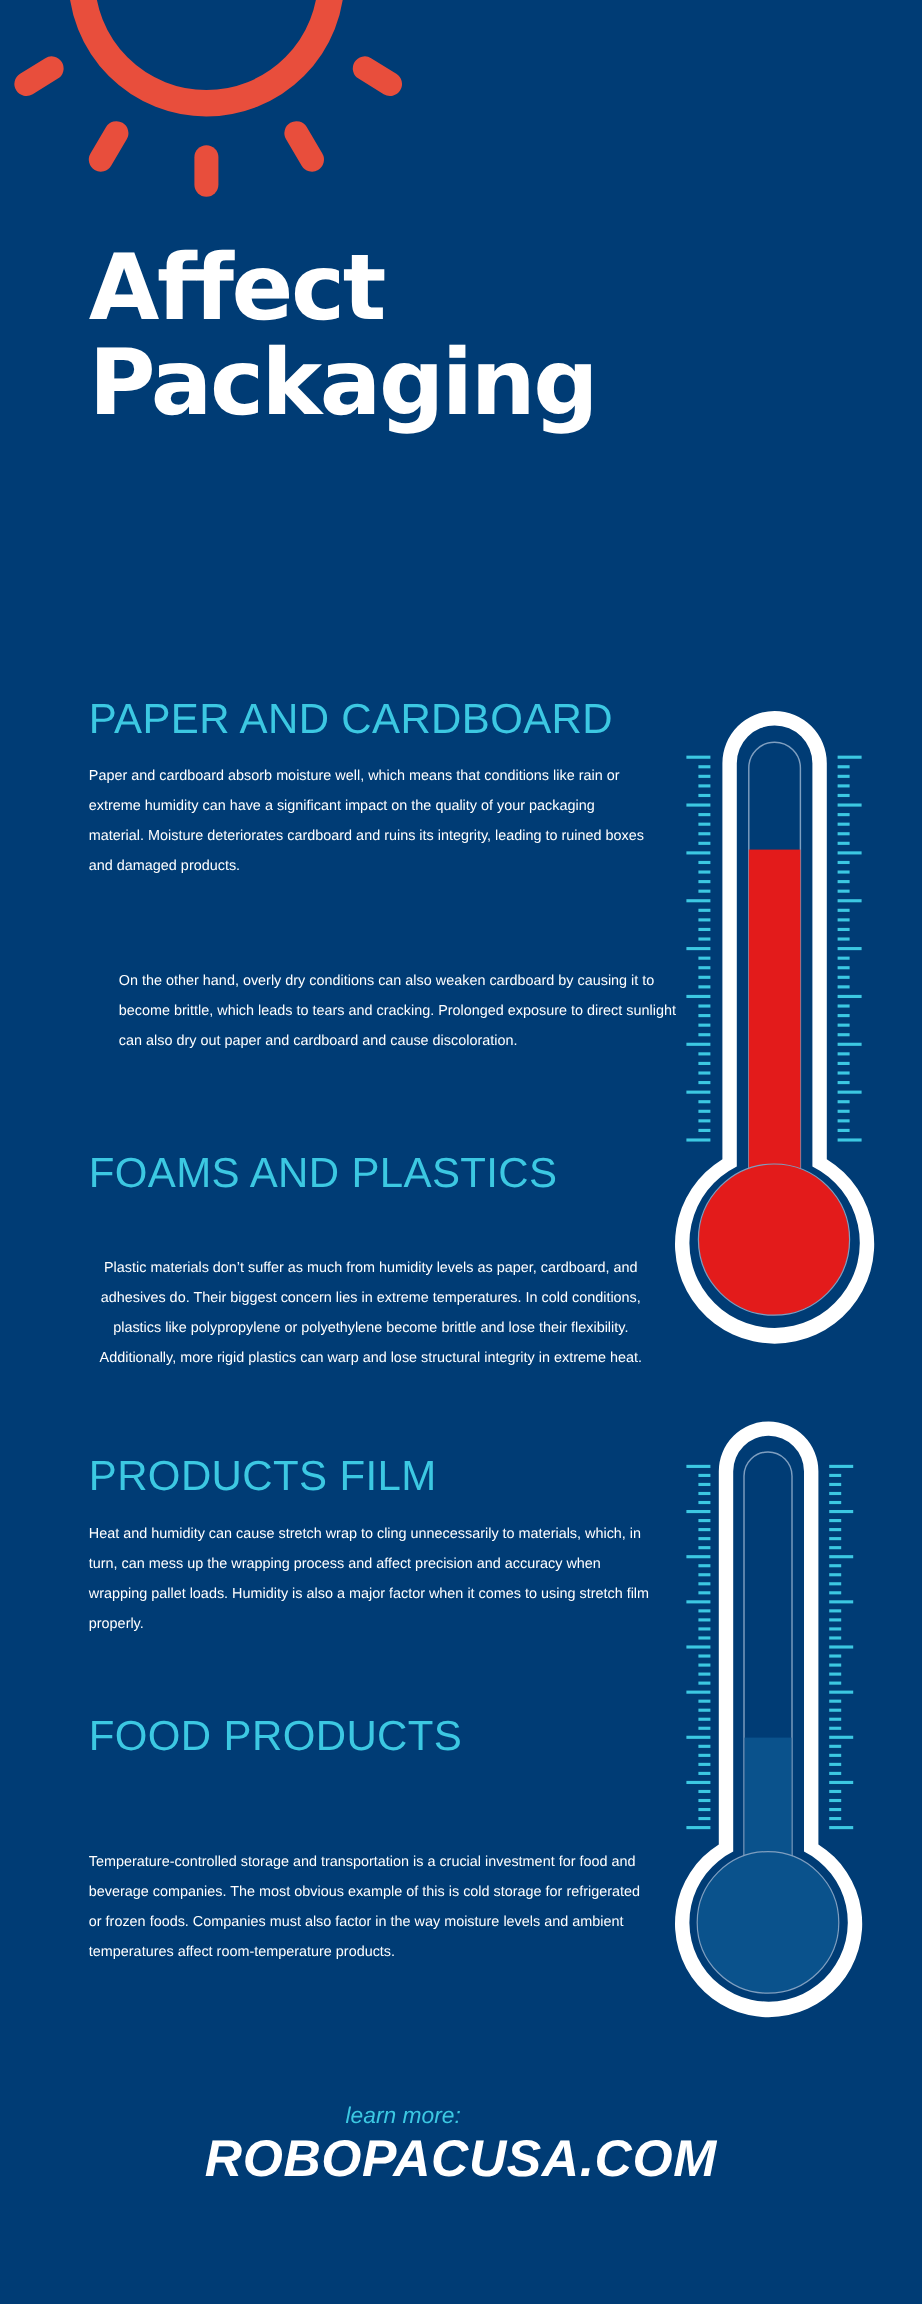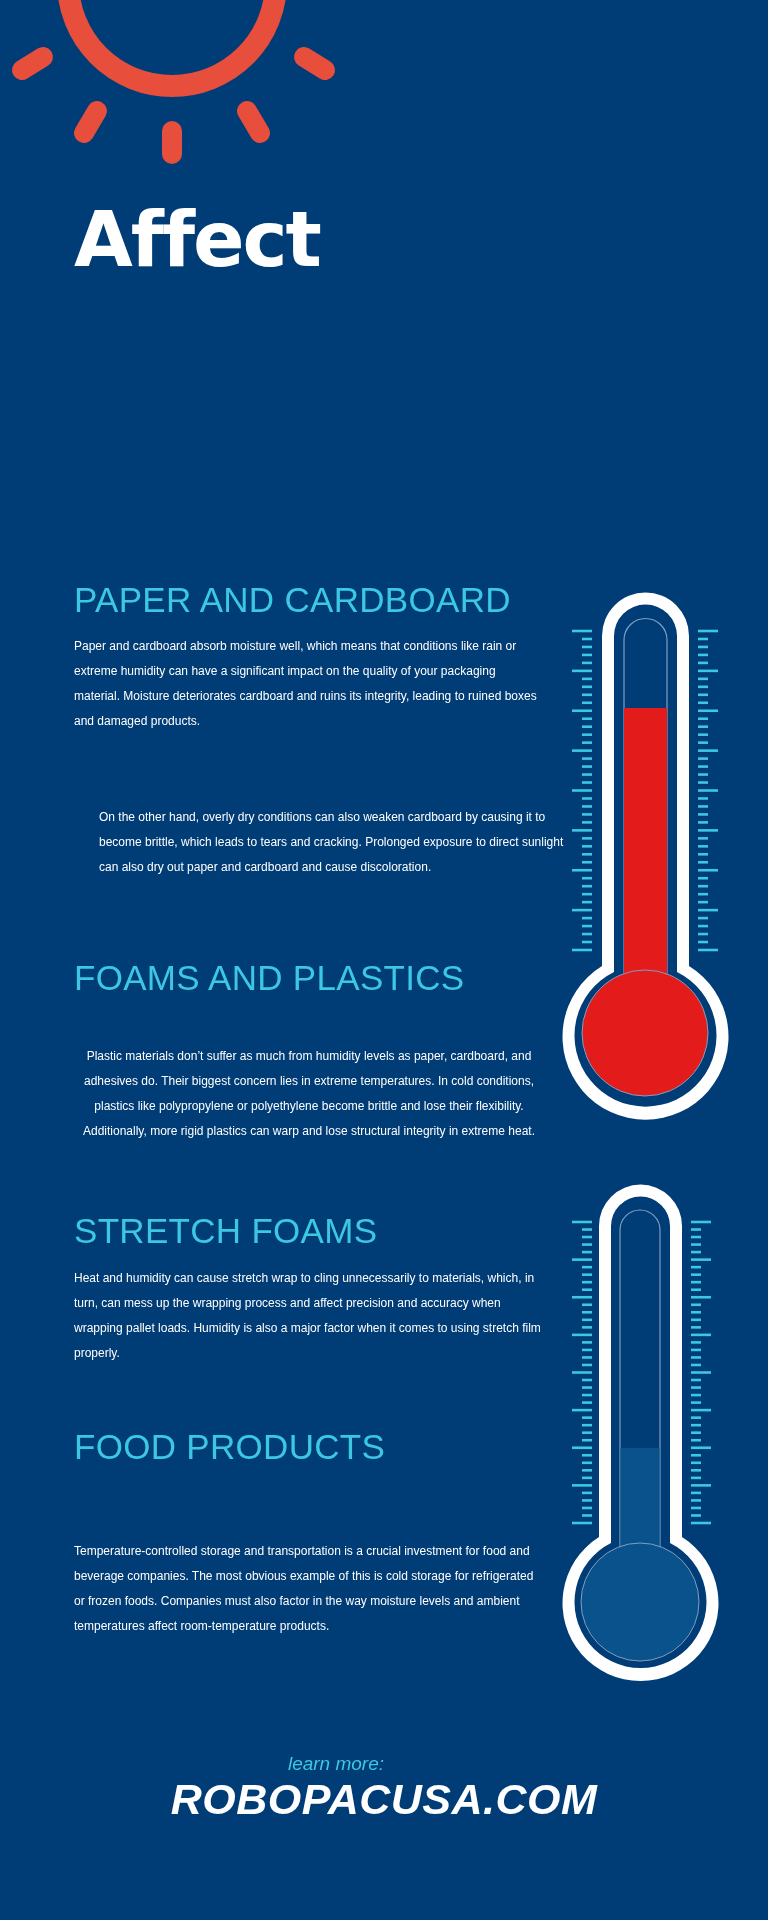--- a/index.html
+++ b/index.html
@@ -212,30 +212,31 @@
     <path d="M611,1226 A29.5,29.5 0 0 1 670,1226 L670,1543 A66,66 0 1 1 611,1543 Z" fill="#003C75"></path>
     <path d="M620,1230 A20,20 0 0 1 660,1230 L660,1550" fill="none" stroke="#7f9fc0" stroke-width="1.2"></path>
     <path d="M620,1550 L620,1230" fill="none" stroke="#7f9fc0" stroke-width="1.2"></path>
     <rect x="620.5" y="1448" width="39" height="110" fill="#0A528C"></rect>
     <circle cx="640" cy="1602" r="59" fill="#0A528C" stroke="#7f9fc0" stroke-width="1"></circle>
   </g>
 </svg>
 
 <h1 class="abs title">
   <span>Affect</span>
+  <span>Packaging</span>
 </h1>
 
 <h2 class="abs h2" style="top:573px;">PAPER AND CARDBOARD</h2>
 <p class="abs p" style="top:634px;">Paper and cardboard absorb moisture well, which means that conditions like rain or extreme humidity can have a significant impact on the quality of your packaging material. Moisture deteriorates cardboard and ruins its integrity, leading to ruined boxes and damaged products.</p>
 <p class="abs p" style="top:805px;margin-left:25px;">On the other hand, overly dry conditions can also weaken cardboard by causing it to become brittle, which leads to tears and cracking. Prolonged exposure to direct sunlight can also dry out paper and cardboard and cause discoloration.</p>
 
 <h2 class="abs h2" style="top:951px;">FOAMS AND PLASTICS</h2>
 <p class="abs p" style="top:1044px;text-align:center;">Plastic materials don’t suffer as much from humidity levels as paper, cardboard, and adhesives do. Their biggest concern lies in extreme temperatures. In cold conditions, plastics like polypropylene or polyethylene become brittle and lose their flexibility. Additionally, more rigid plastics can warp and lose structural integrity in extreme heat.</p>
 
-<h2 class="abs h2" style="top:1204px;">STRETCH FOAMS</h2>
+<h2 class="abs h2" style="top:1204px;">PRODUCTS FILM</h2>
 <p class="abs p" style="top:1266px;">Heat and humidity can cause stretch wrap to cling unnecessarily to materials, which, in turn, can mess up the wrapping process and affect precision and accuracy when wrapping pallet loads. Humidity is also a major factor when it comes to using stretch film properly.</p>
 
 <h2 class="abs h2" style="top:1420px;">
   <span style="display:block">FOOD PRODUCTS</span>
 </h2>
 <p class="abs p" style="top:1539px;">Temperature-controlled storage and transportation is a crucial investment for food and beverage companies. The most obvious example of this is cold storage for refrigerated or frozen foods.  Companies must also factor in the way moisture levels and ambient temperatures affect room-temperature products.</p>
 
 <div class="abs learn">learn more:</div>
 <div class="abs site">ROBOPACUSA.COM</div>
 

